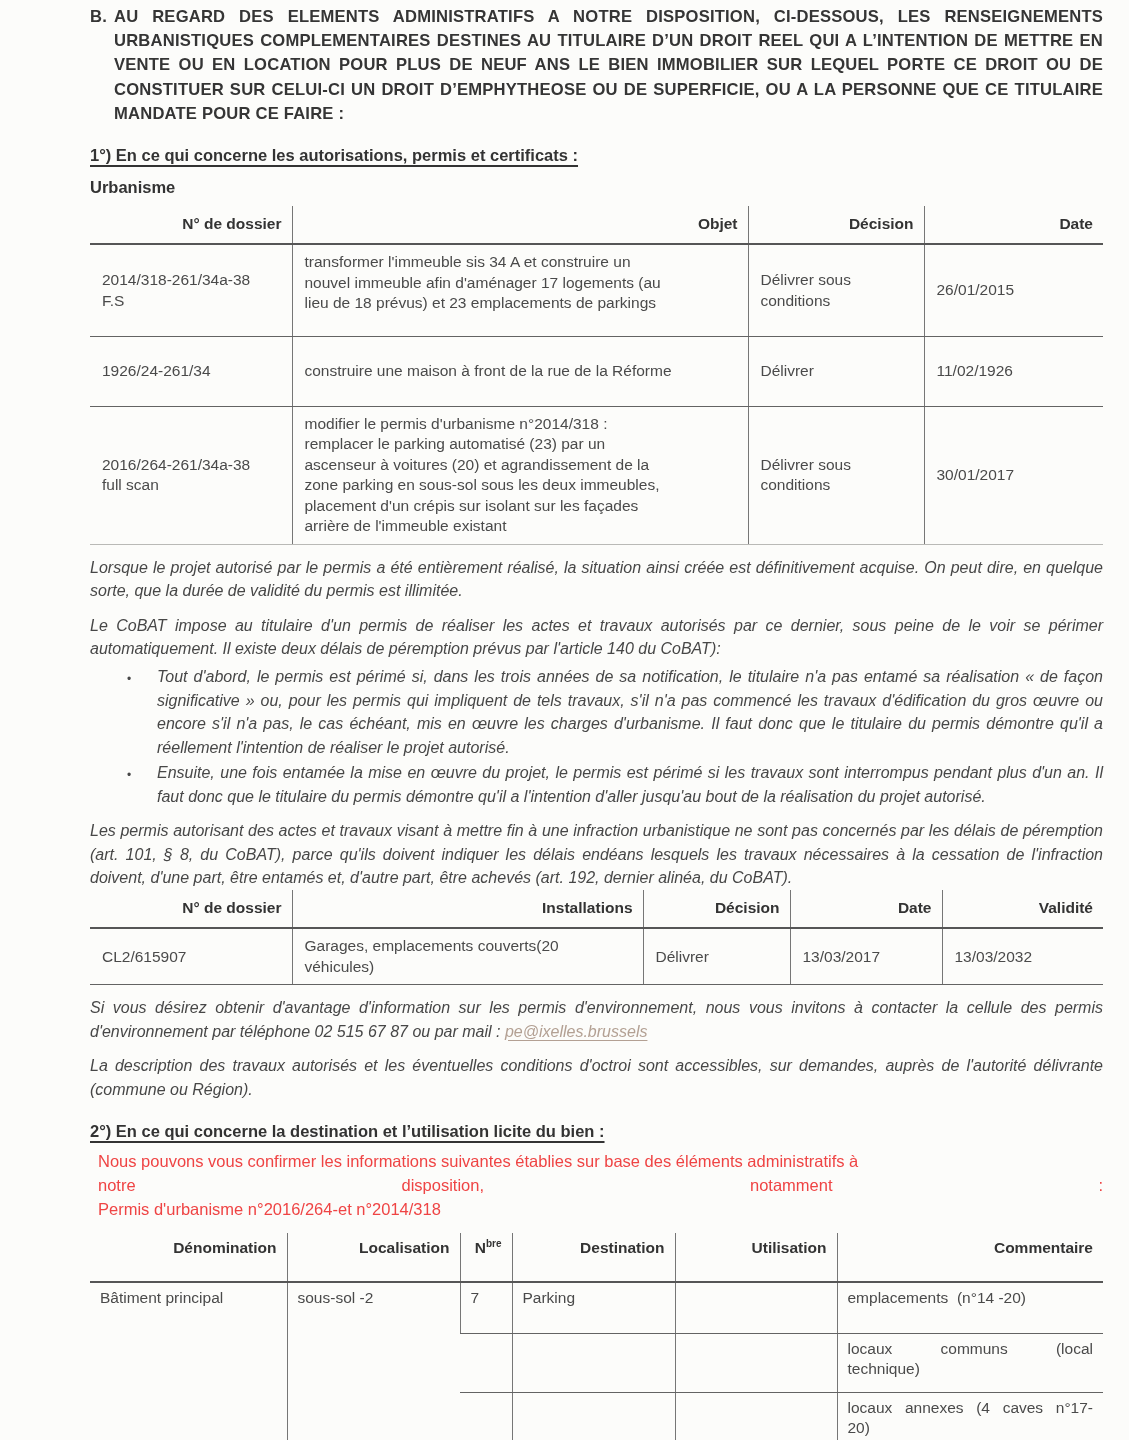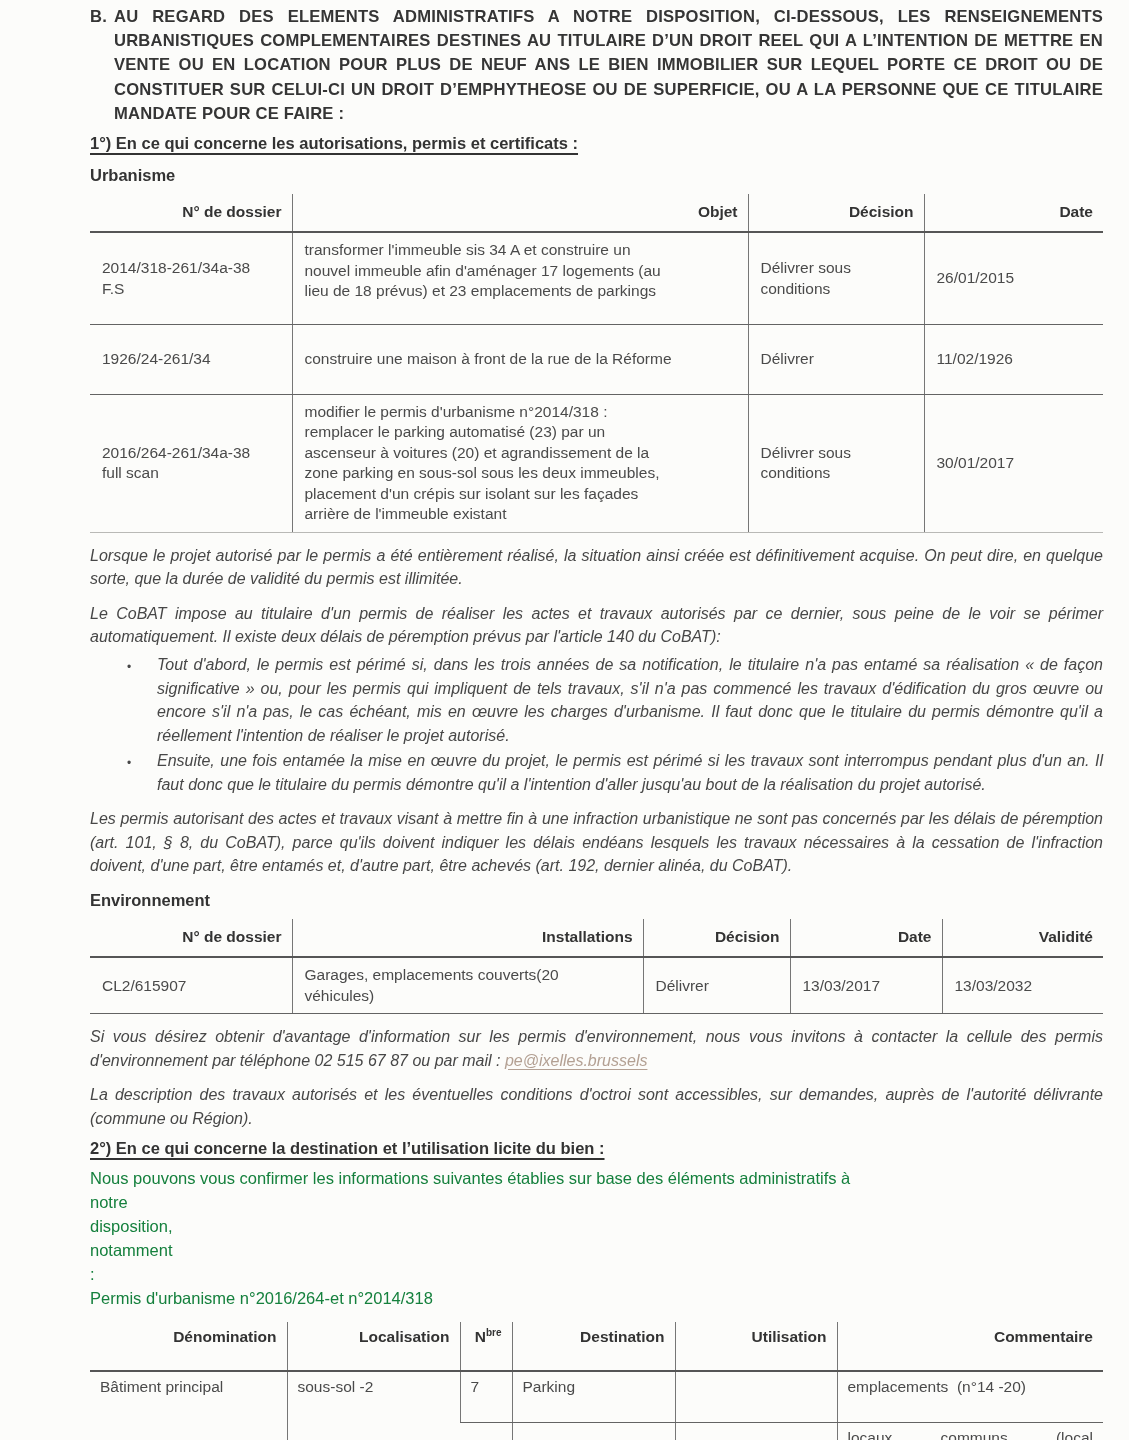--- a/index.html
+++ b/index.html
@@ -27,21 +27,21 @@
     font-size: 16.6px;
     line-height: 24.2px;
     color: #353535;
     letter-spacing: .2px;
   }
   .section-b .b-label { flex: none; width: 24px; }
   .section-b .b-text  { flex: 1; text-align: justify; }
 
   
   .num-heading {
-    margin: 8px 0 0 0;
+    margin: 20px 0 0 0;
     font-size: 16.5px;
     font-weight: 700;
     color: #333333;
     text-decoration: underline;
     text-decoration-thickness: 1.5px;
     text-underline-offset: 4px;
   }
 
   
   .table-title {
@@ -115,22 +115,22 @@
   ul.bullets .li-text { flex: 1; text-align: justify; }
 
   
   .mail-link {
     color: #b3a093;
     text-underline-offset: 3px;
     font-style: italic;
   }
 
   
-  .intro { margin: 8px 0 0 0; font-size: 16.5px; line-height: 24px; color: #15803d; }
-  .intro .spread { display: flex; justify-content: space-between; flex-direction: column; }
+  .intro { margin: 8px 0 0 8px; font-size: 16.5px; line-height: 24px; color: #ef4444; }
+  .intro .spread { display: flex; justify-content: space-between; }
   .dest-table-wrap { margin-top: 12px; }
 </style>
 </head>
 <body>
 
 <div class="page">
 
   <div class="section-b">
     <span class="b-label">B.</span>
     <span class="b-text">AU REGARD DES ELEMENTS ADMINISTRATIFS A NOTRE DISPOSITION, CI-DESSOUS, LES RENSEIGNEMENTS URBANISTIQUES COMPLEMENTAIRES DESTINES AU TITULAIRE D’UN DROIT REEL QUI A L’INTENTION DE METTRE EN VENTE OU EN LOCATION POUR PLUS DE NEUF ANS LE BIEN IMMOBILIER SUR LEQUEL PORTE CE DROIT OU DE CONSTITUER SUR CELUI-CI UN DROIT D’EMPHYTHEOSE OU DE SUPERFICIE, OU A LA PERSONNE QUE CE TITULAIRE MANDATE POUR CE FAIRE :</span>
@@ -196,21 +196,20 @@
       <span class="li-text">Tout d'abord, le permis est périmé si, dans les trois années de sa notification, le titulaire n'a pas entamé sa réalisation « de façon significative » ou, pour les permis qui impliquent de tels travaux, s'il n'a pas commencé les travaux d'édification du gros œuvre ou encore s'il n'a pas, le cas échéant, mis en œuvre les charges d'urbanisme. Il faut donc que le titulaire du permis démontre qu'il a réellement l'intention de réaliser le projet autorisé.</span>
     </li>
     <li>
       <span class="bullet">•</span>
       <span class="li-text">Ensuite, une fois entamée la mise en œuvre du projet, le permis est périmé si les travaux sont interrompus pendant plus d'un an. Il faut donc que le titulaire du permis démontre qu'il a l'intention d'aller jusqu'au bout de la réalisation du projet autorisé.</span>
     </li>
   </ul>
 
   <p class="ital">Les permis autorisant des actes et travaux visant à mettre fin à une infraction urbanistique ne sont pas concernés par les délais de péremption (art. 101, § 8, du CoBAT), parce qu'ils doivent indiquer les délais endéans lesquels les travaux nécessaires à la cessation de l'infraction doivent, d'une part, être entamés et, d'autre part, être achevés (art. 192, dernier alinéa, du CoBAT).</p>
 
-  <div class="table-title">Environnement</div>
   <table class="env">
     <colgroup>
         <col style="width:202px">
         <col style="width:351px">
         <col style="width:147px">
         <col style="width:152px">
         <col style="width:161px">
       </colgroup>
     <thead>
       <tr>

